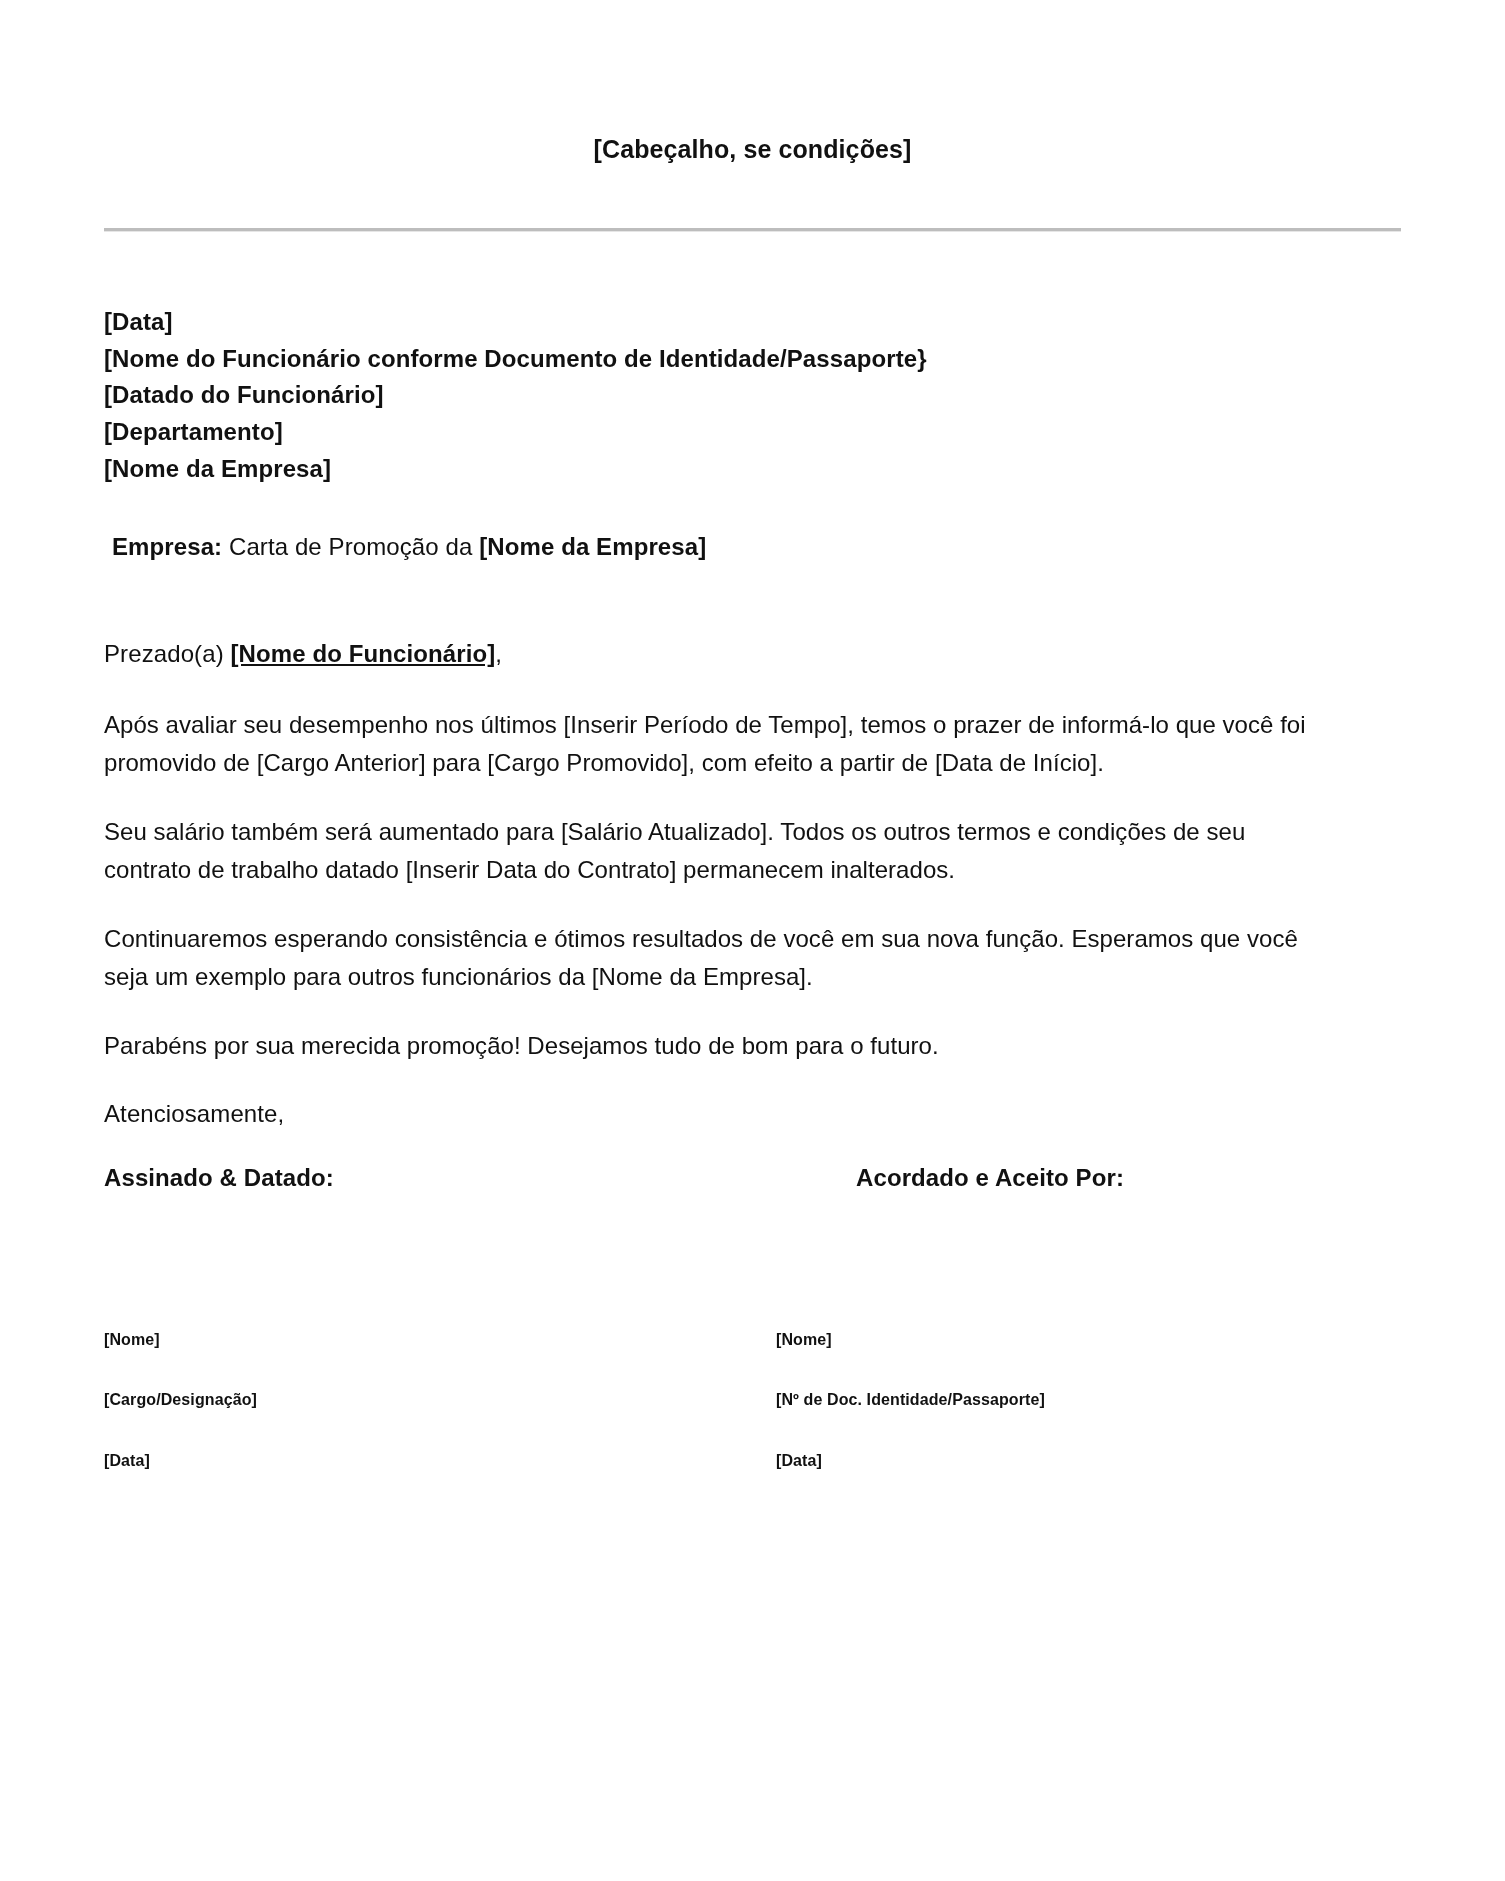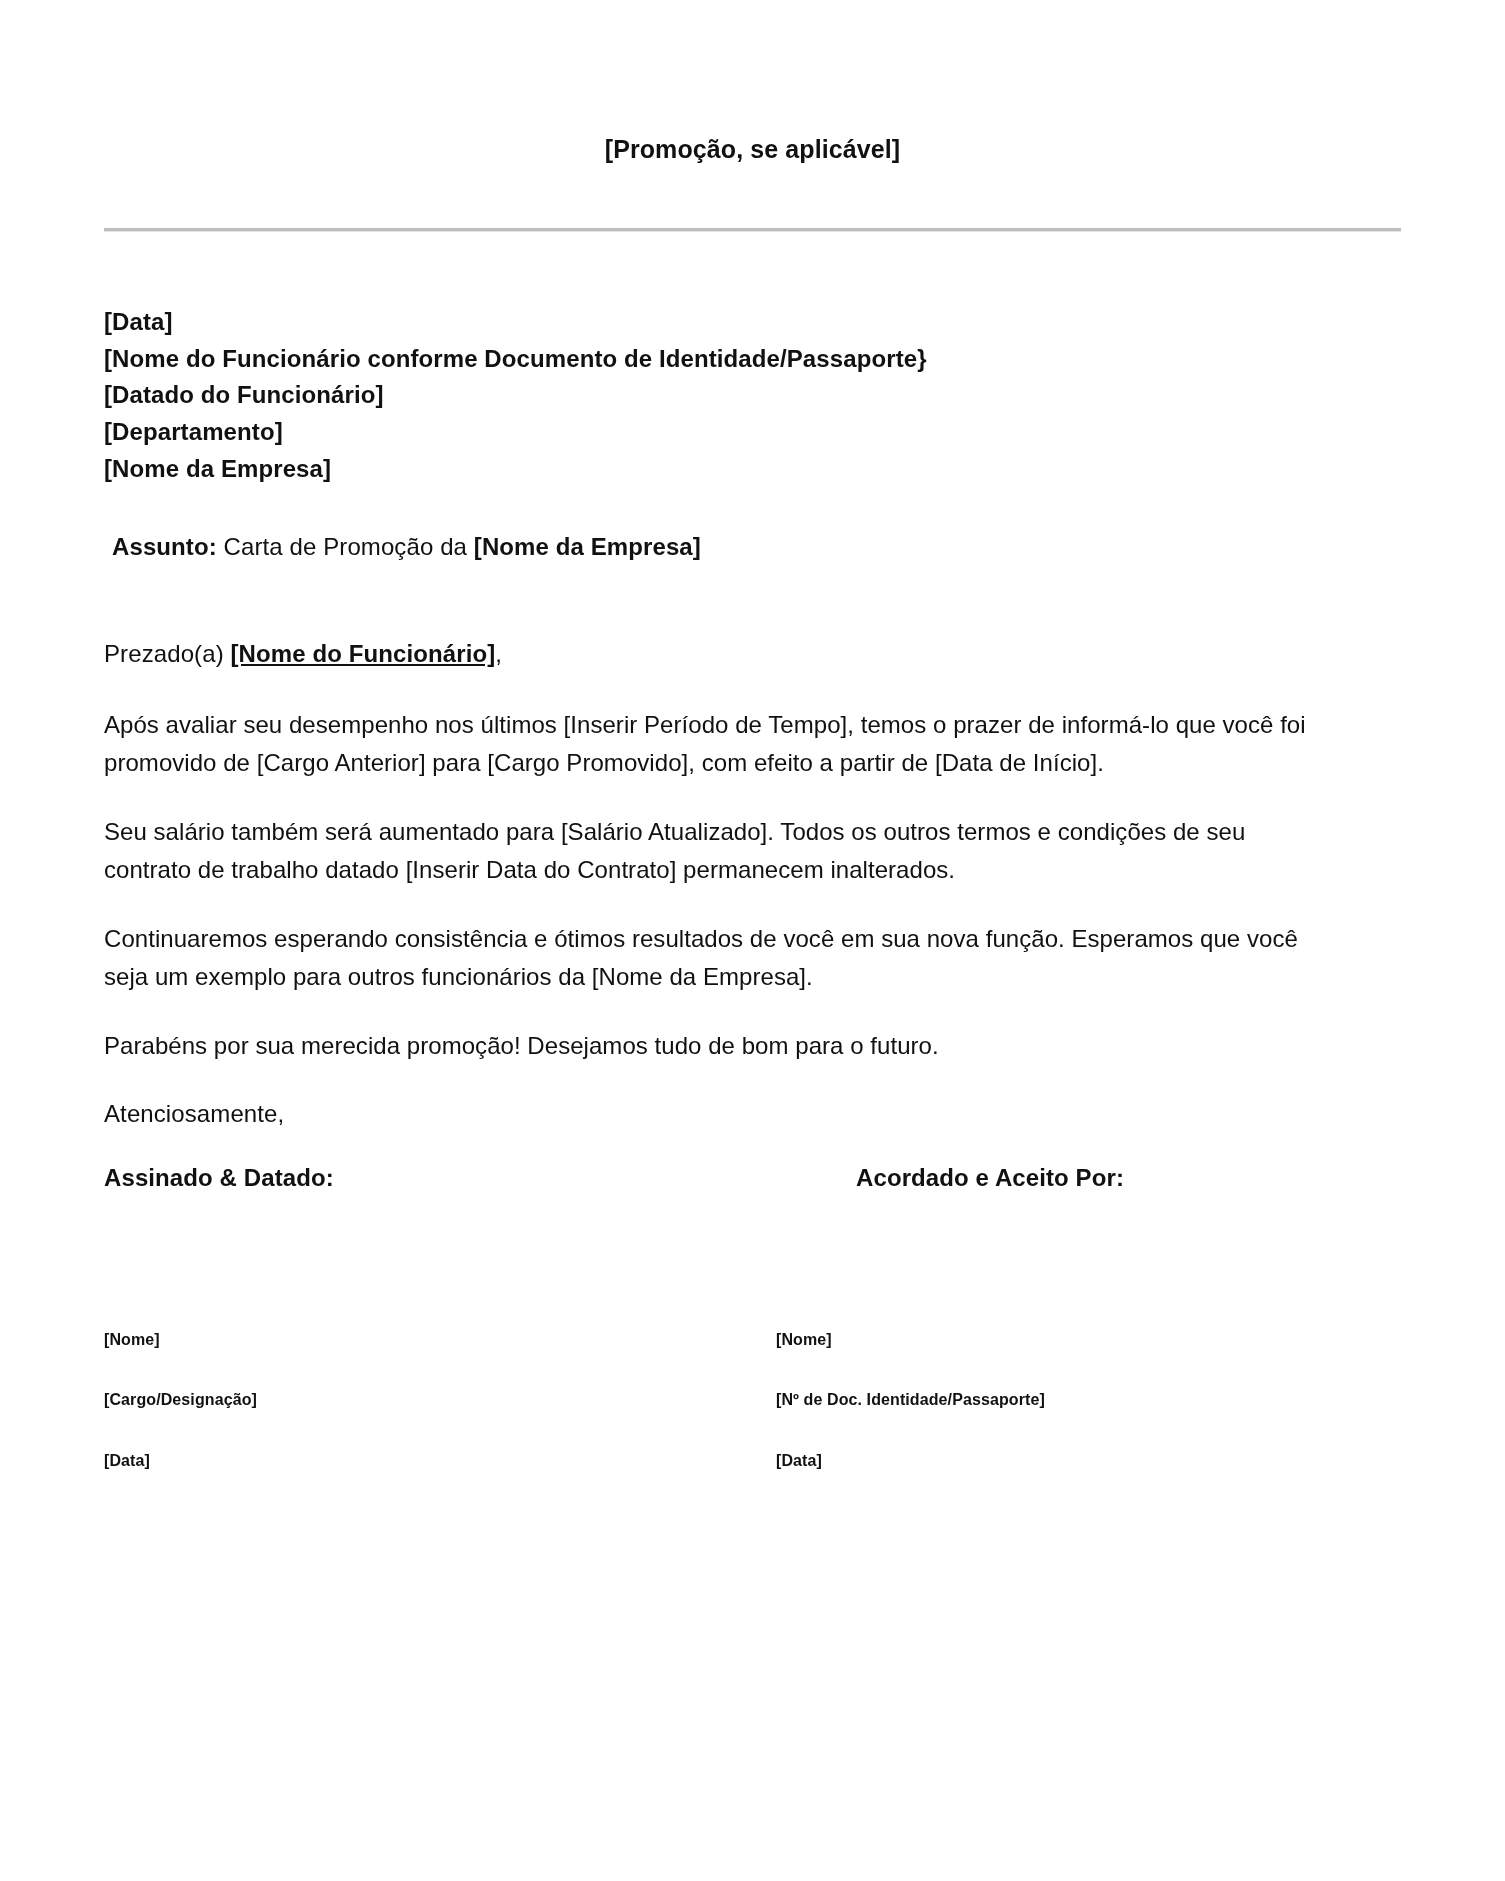--- a/index.html
+++ b/index.html
@@ -133,34 +133,34 @@
     line-height: 1.3;
     white-space: nowrap;
   }
 </style>
 </head>
 <body>
 
 <div class="page">
 
   <div class="doc-header">
-    <div class="doc-header-title">[Promoção, se aplicável]</div>
+    <div class="doc-header-title">[Cabeçalho, se condições]</div>
   </div>
   <div class="header-rule"></div>
 
   <div class="address-block">
     <div class="address-line">[Data]</div>
     <div class="address-line">[Nome do Funcionário conforme Documento de Identidade/Passaporte}</div>
     <div class="address-line">[Datado do Funcionário]</div>
     <div class="address-line">[Departamento]</div>
     <div class="address-line">[Nome da Empresa]</div>
   </div>
 
   <div class="subject-line">
-    <b>Assunto:</b><span> Carta de Promoção da </span><b>[Nome da Empresa]</b>
+    <b>Empresa:</b><span> Carta de Promoção da </span><b>[Nome da Empresa]</b>
   </div>
 
   <div class="body-block">
 
     <div class="salutation">
       <span>Prezado(a) </span><b>[Nome do Funcionário]</b><span>,</span>
     </div>
 
     <p class="para"><span>Após avaliar seu desempenho nos últimos </span><b>[Inserir Período de Tempo]</b><span>, temos o prazer de informá-lo que você foi promovido de </span><b>[Cargo Anterior]</b><span> para </span><b>[Cargo Promovido]</b><span>, com efeito a partir de </span><b>[Data de Início]</b><span>.</span></p>
 

